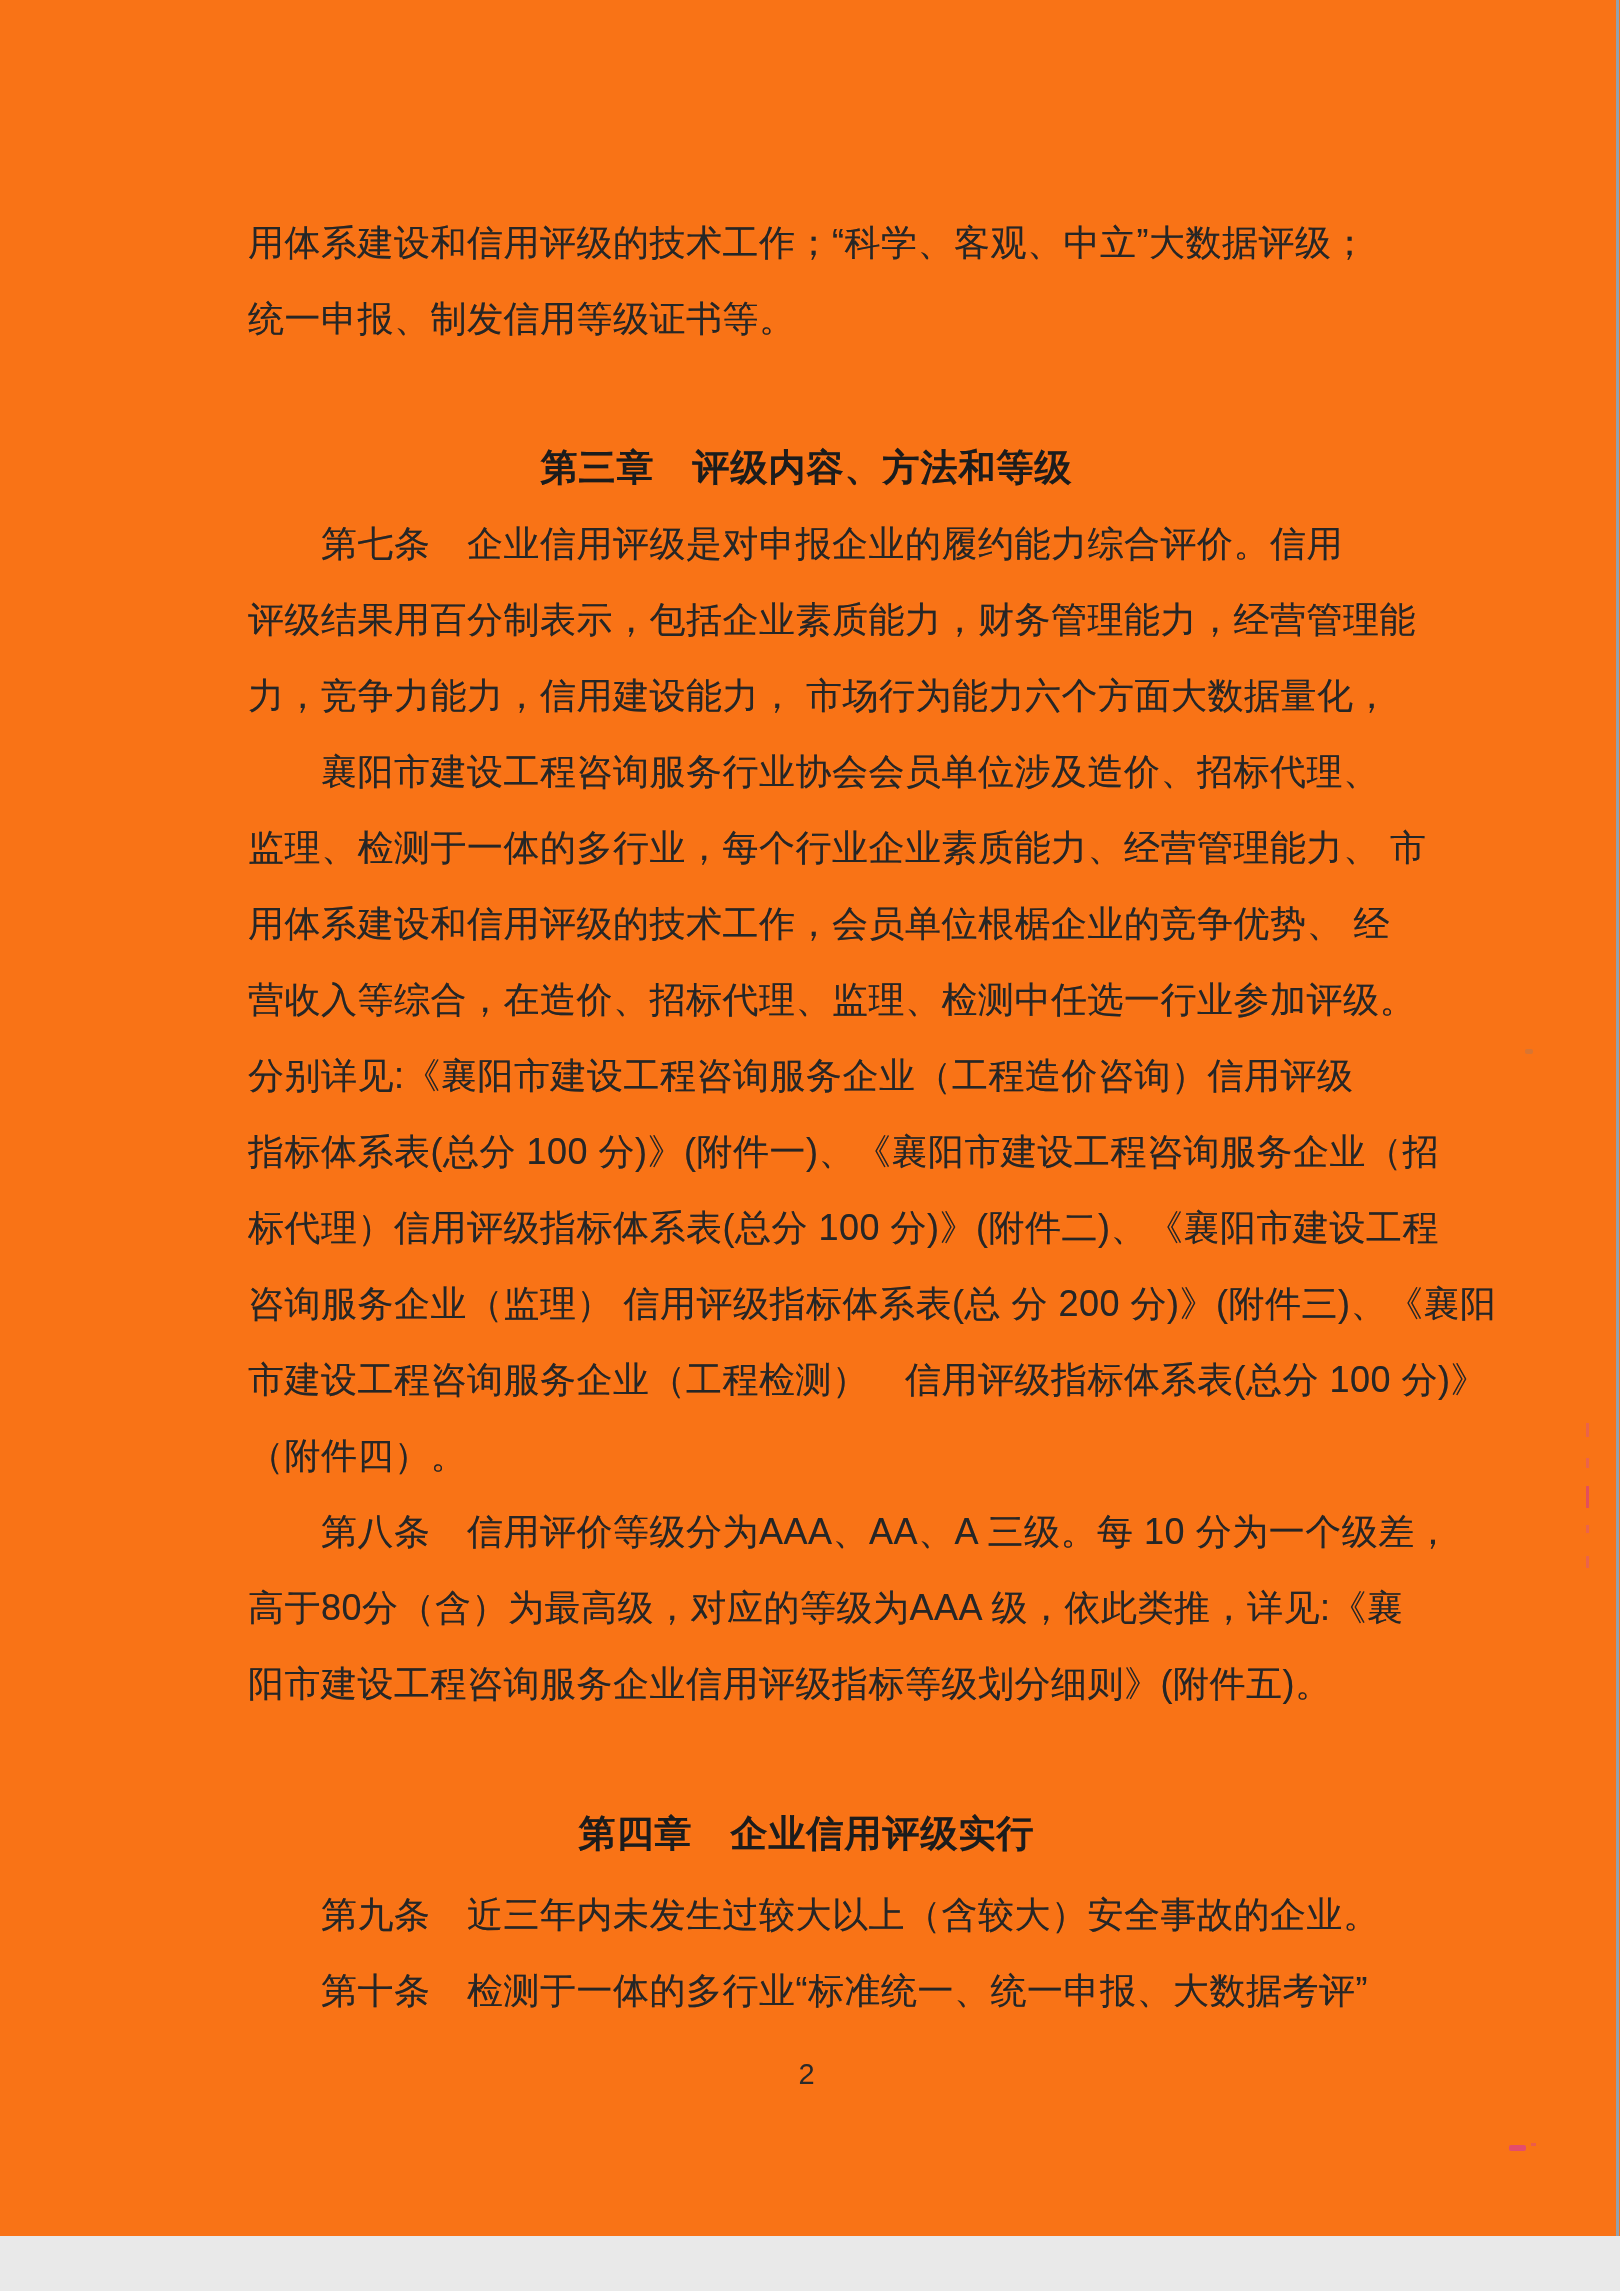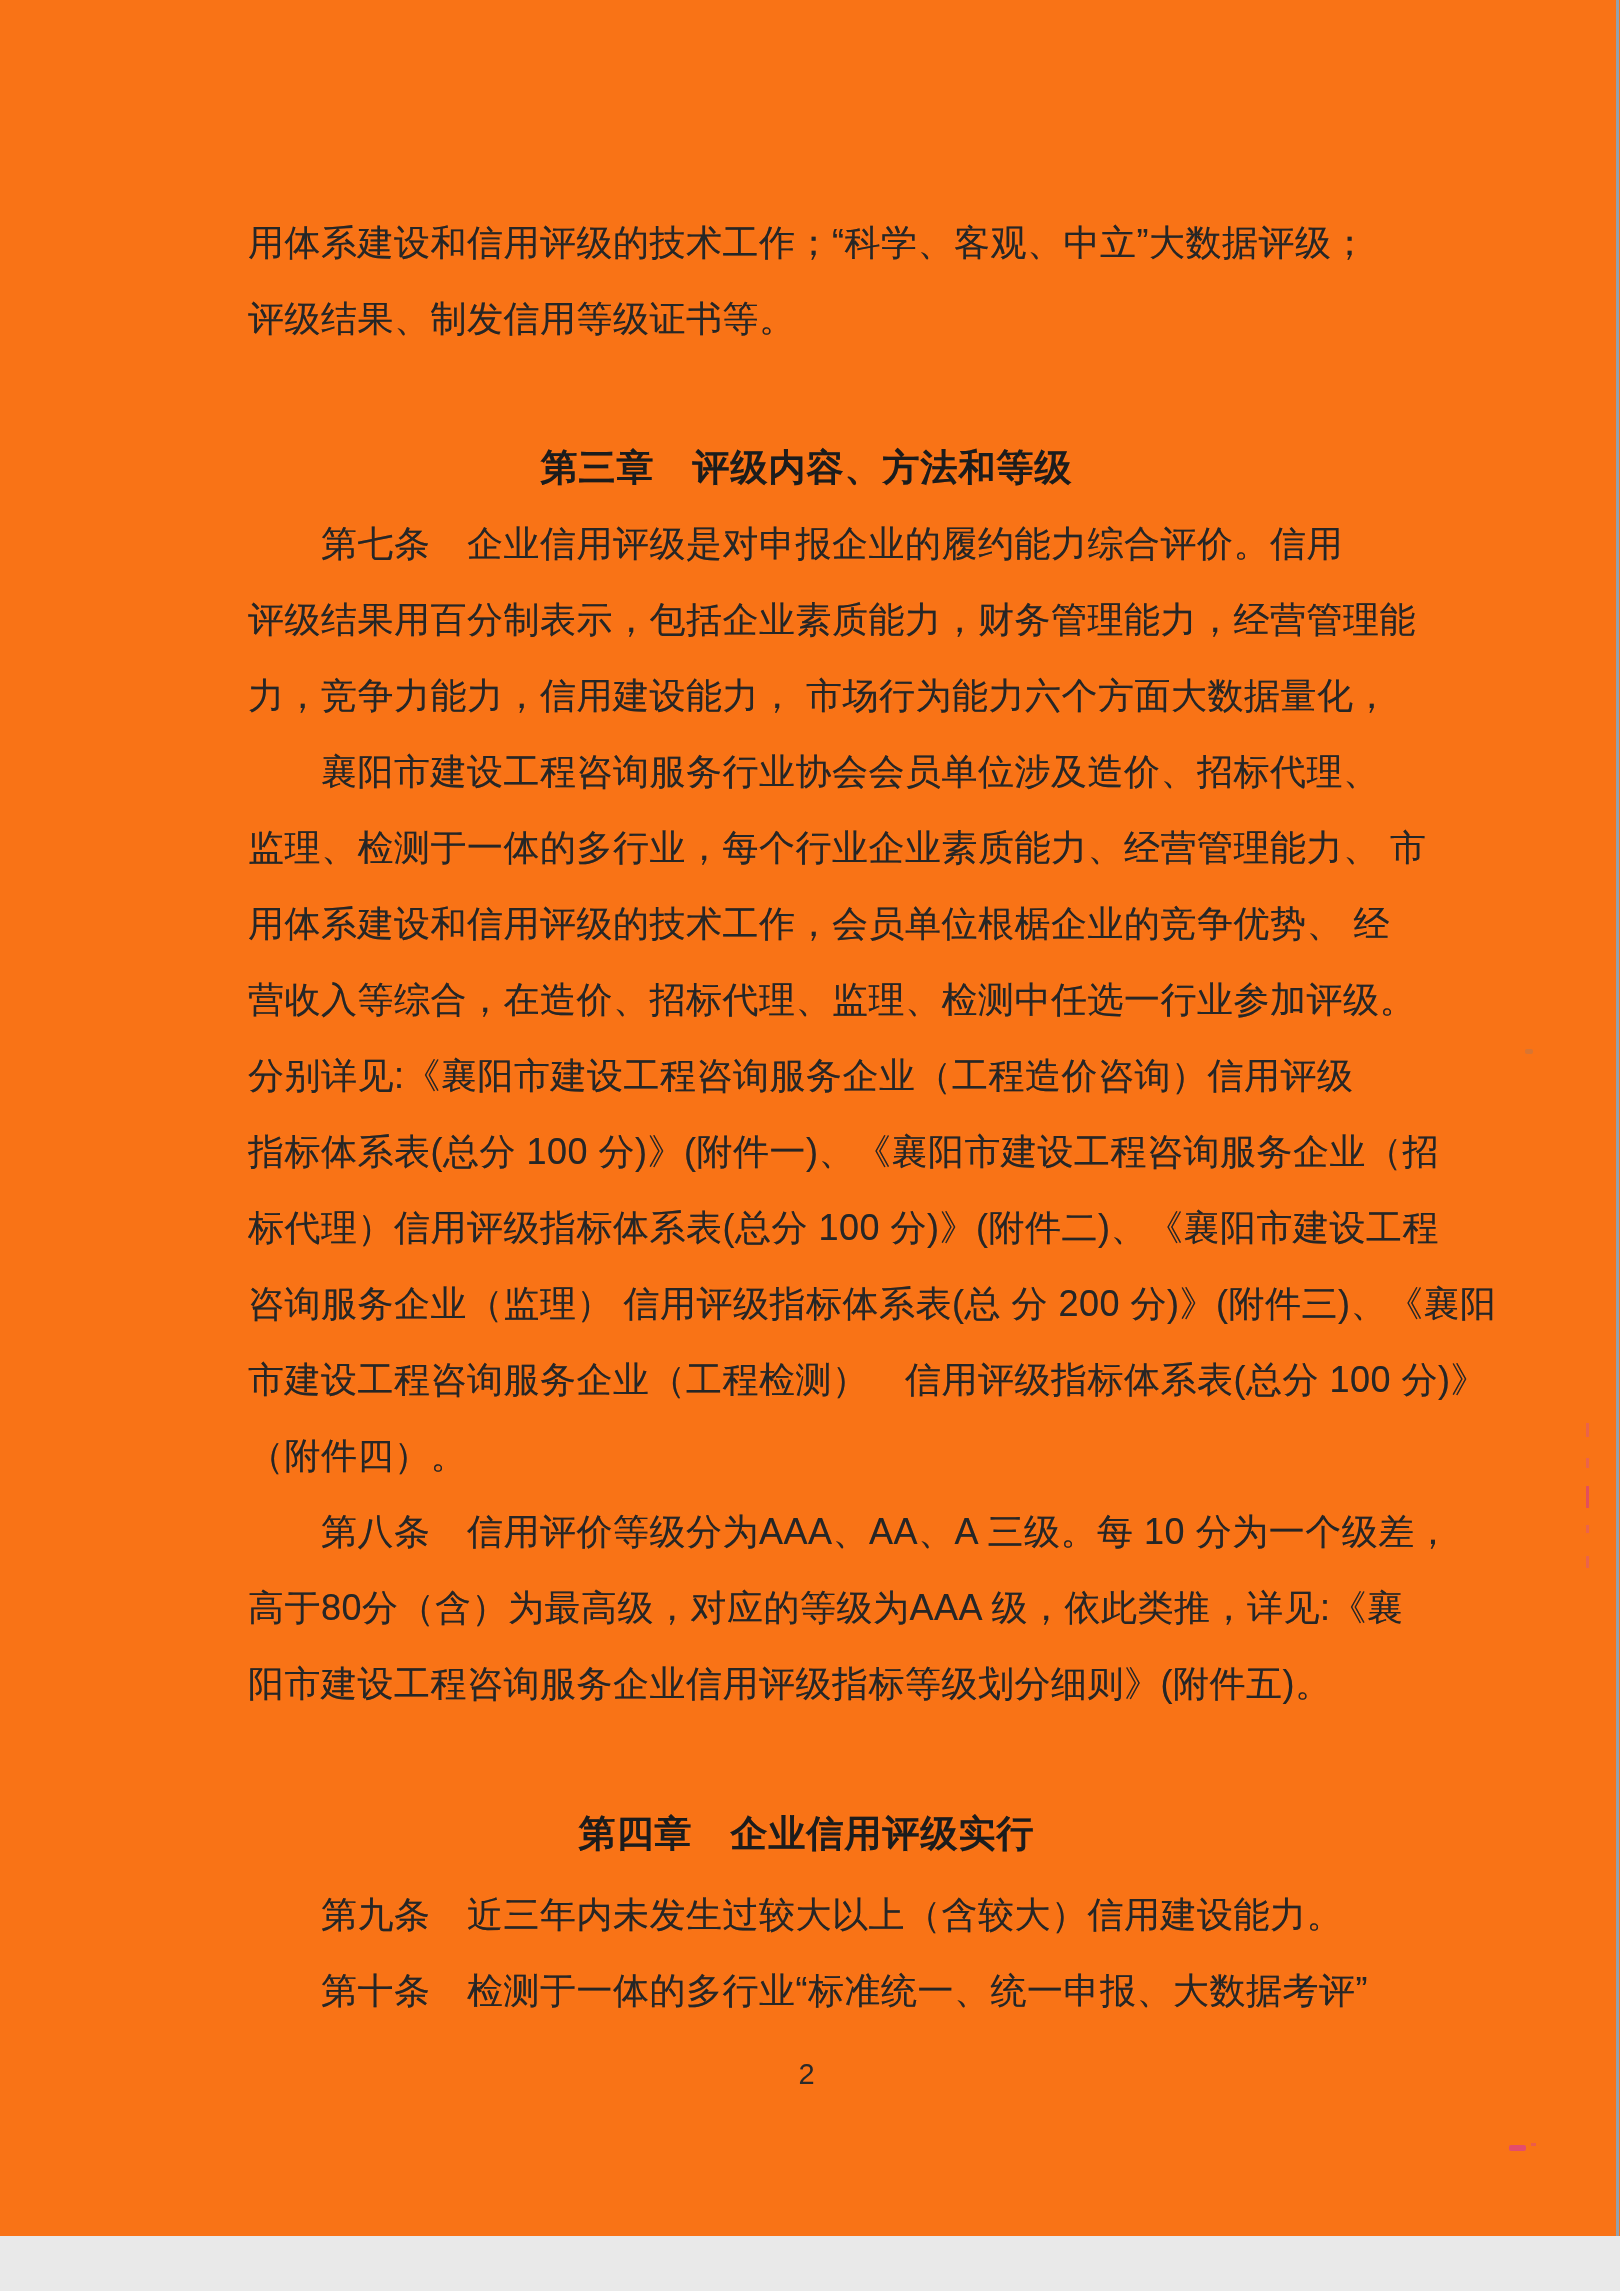--- a/index.html
+++ b/index.html
@@ -68,21 +68,21 @@
     background:rgba(120,125,135,0.25);border-radius:2px;
   }
 </style>
 </head>
 <body>
 
 <div class="page">
 
   <div class="content">
     <div class="tline">用体系建设和信用评级的技术工作；“科学、客观、中立”大数据评级；</div>
-    <div class="tline">评级结果、制发信用等级证书等。</div>
+    <div class="tline">统一申报、制发信用等级证书等。</div>
 
     <div class="gap-a"></div>
 
     <div class="tline heading">第三章　评级内容、方法和等级</div>
 
     <div class="tline">　　第七条　企业信用评级是对申报企业的履约能力综合评价。信用</div>
     <div class="tline">评级结果用百分制表示，包括企业素质能力，财务管理能力，经营管理能</div>
     <div class="tline">力，竞争力能力，信用建设能力， 市场行为能力六个方面大数据量化，</div>
     <div class="tline">　　襄阳市建设工程咨询服务行业协会会员单位涉及造价、招标代理、</div>
     <div class="tline">监理、检测于一体的多行业，每个行业企业素质能力、经营管理能力、 市</div>
@@ -97,21 +97,21 @@
     <div class="tline">　　第八条　信用评价等级分为AAA、AA、A 三级。每 10 分为一个级差，</div>
     <div class="tline">高于80分（含）为最高级，对应的等级为AAA 级，依此类推，详见:《襄</div>
     <div class="tline">阳市建设工程咨询服务企业信用评级指标等级划分细则》(附件五)。</div>
 
     <div class="gap-b"></div>
 
     <div class="tline heading">第四章　企业信用评级实行</div>
 
     <div class="gap-c"></div>
 
-    <div class="tline">　　第九条　近三年内未发生过较大以上（含较大）信用建设能力。</div>
+    <div class="tline">　　第九条　近三年内未发生过较大以上（含较大）安全事故的企业。</div>
     <div class="tline">　　第十条　检测于一体的多行业“标准统一、统一申报、大数据考评”</div>
 
     <div class="gap-d"></div>
 
     <div class="pagenum">2</div>
   </div>
 
   <div class="scan-edge"></div>
   <div class="pink-dash pd1"></div>
   <div class="pink-dash pd2"></div>

